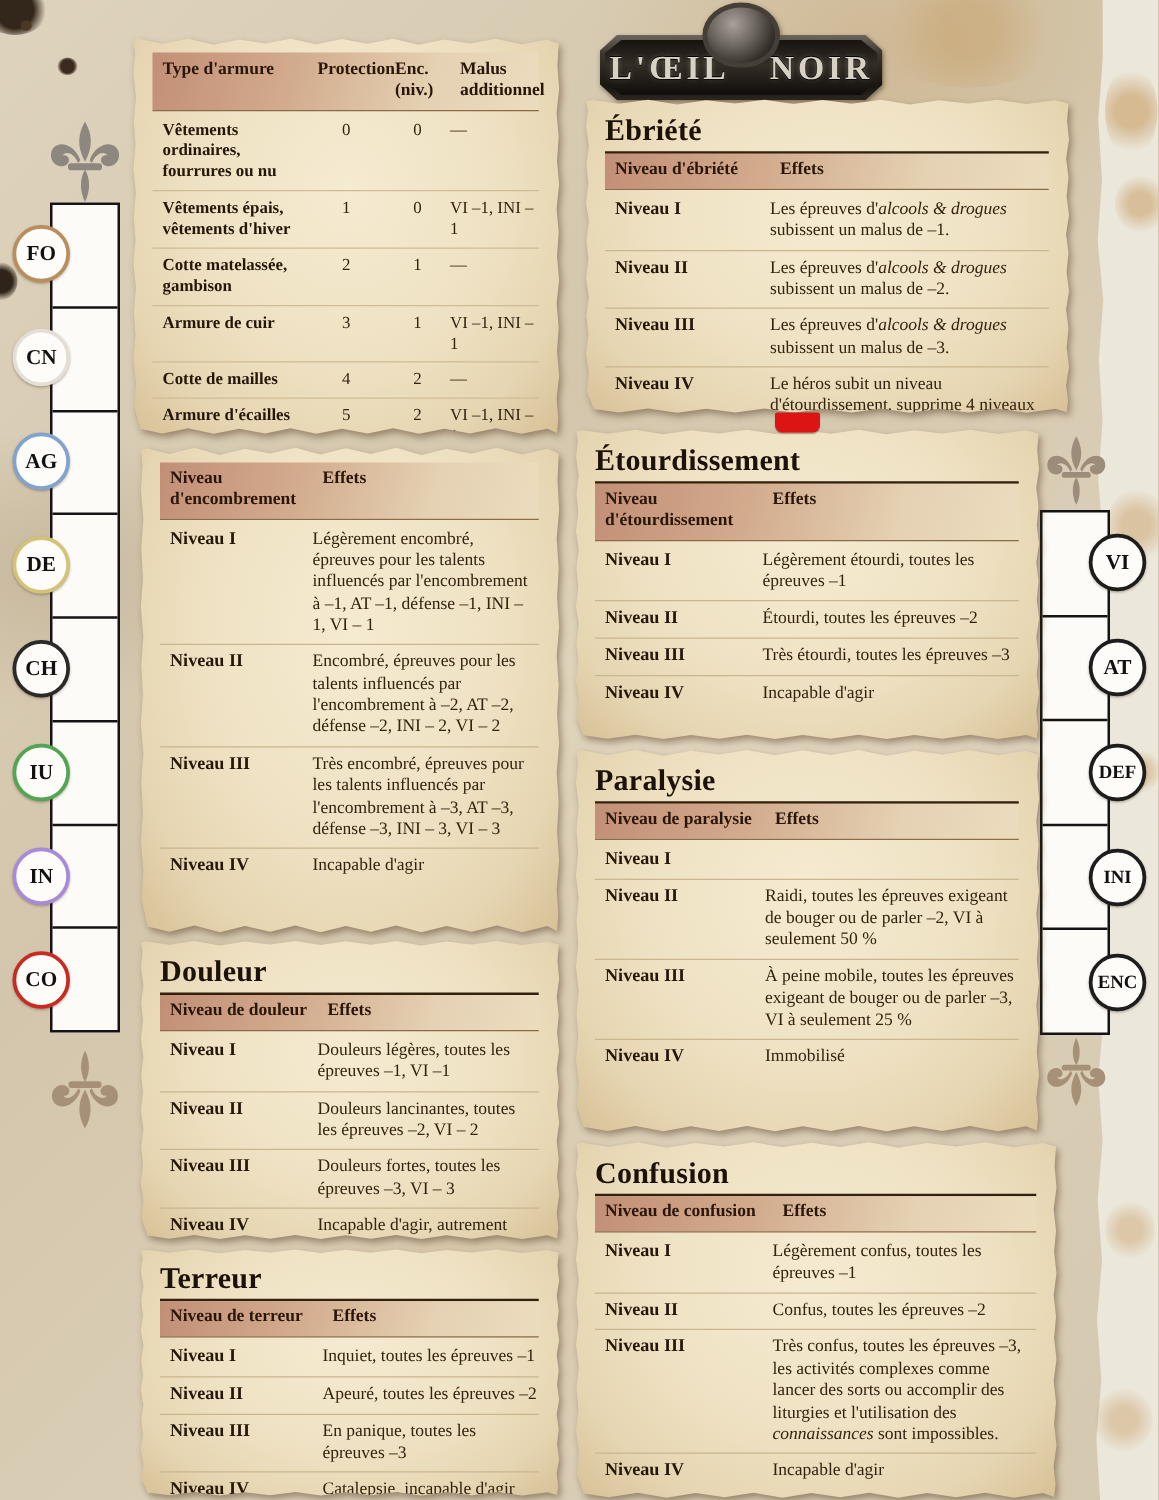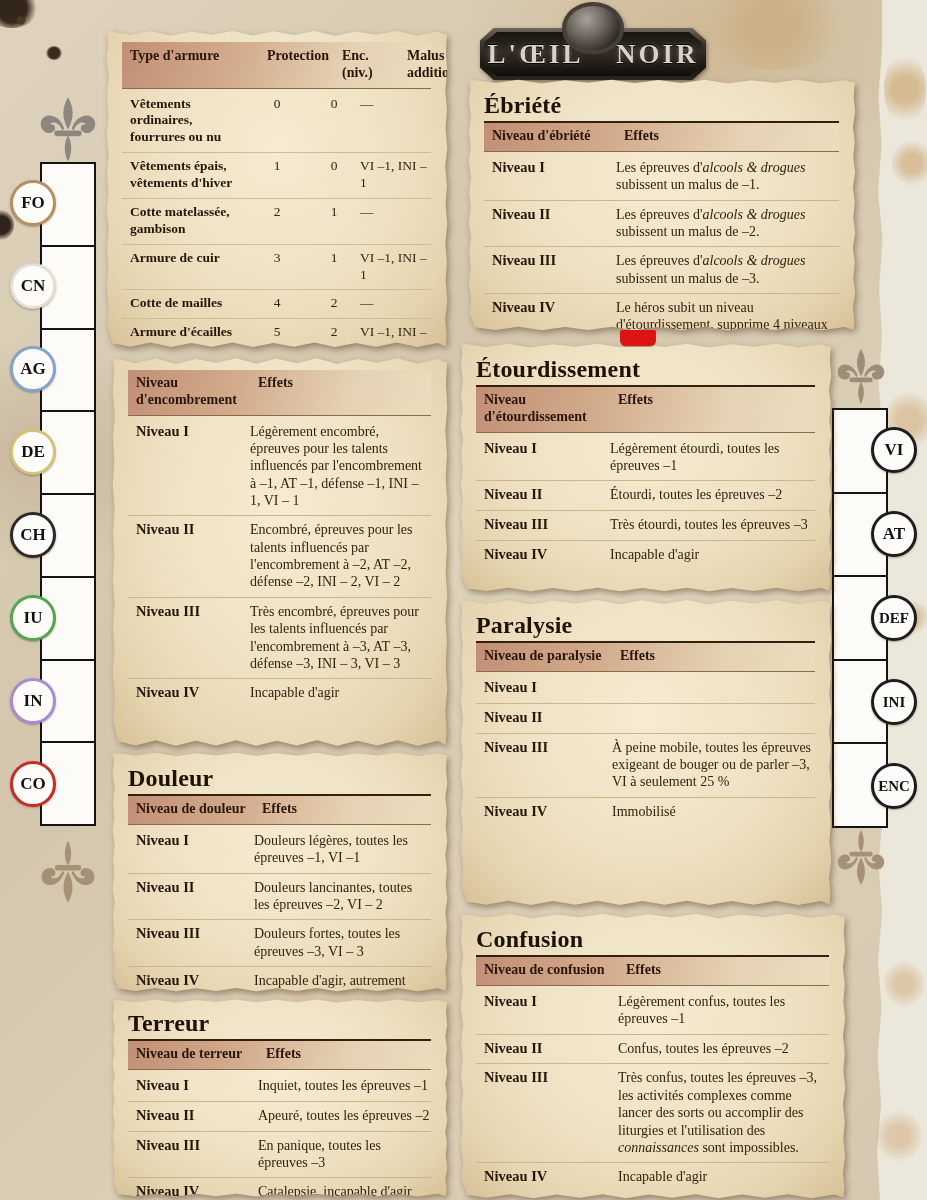--- a/index.html
+++ b/index.html
@@ -32,21 +32,21 @@
   .rows{margin-top:2px;}
   .lvl{font-weight:bold;color:#241708;font-size:14.5px;padding-left:8px;padding-right:6px;}
   .eff{color:#32230f;}
   .it{font-style:italic;}
   
   .agrid{display:grid;grid-template-columns:124px 62px 52px 1fr;}
   .arow{display:grid;grid-template-columns:124px 62px 52px 1fr;font-size:13.5px;line-height:1.25;padding:5px 0 6px 0;}
   .arow + .arow{border-top:1px solid #cfbb94;}
   .arow .c0{font-weight:bold;color:#241708;padding-left:8px;padding-right:4px;}
   .arow .num{text-align:center;}
-  .athead{font-size:14px;padding:6px 4px 6px 0;gap:13px;}
+  .athead{font-size:14px;padding:6px 4px 6px 0;}
   .athead > div{padding-left:8px;}
   
   .logo{position:absolute;left:478px;top:2px;width:230px;height:78px;filter:drop-shadow(1px 2px 2px rgba(40,25,10,.5));}
   .logo-dome{position:absolute;left:84px;top:0;width:62px;height:52px;z-index:2;
     border-radius:50% 50% 48% 48%;border:4px solid #453f38;
     background:radial-gradient(circle at 38% 30%, #a8a199 0%, #6f6961 38%, #36312b 72%, #16130f 100%);}
   .logo-plate{position:absolute;left:2px;top:26px;width:226px;height:52px;z-index:1;
     clip-path:polygon(6% 0,94% 0,100% 24%,100% 76%,94% 100%,6% 100%,0 76%,0 24%);
     background:linear-gradient(180deg,#6d665c 0%,#3b352d 30%,#191510 78%,#2c2721 100%);}
   .logo-plate-inner{position:absolute;inset:4px;display:flex;align-items:center;justify-content:center;
@@ -322,20 +322,21 @@
       <div class="thead" style="grid-template-columns:136px 1fr;">
         <div>Niveau de paralysie</div>
         <div>Effets</div>
       </div>
       <div class="rows">
         <div class="crow">
           <div class="lvl">Niveau I</div>
         </div>
         <div class="crow">
           <div class="lvl">Niveau II</div>
+          <div class="eff"><span>Raidi, toutes les épreuves exigeant de bouger ou de parler –2, VI à seulement 50 %</span><span class="it"></span><span></span></div>
         </div>
         <div class="crow">
           <div class="lvl">Niveau III</div>
           <div class="eff"><span>À peine mobile, toutes les épreuves exigeant de bouger ou de parler –3, VI à seulement 25 %</span><span class="it"></span><span></span></div>
         </div>
         <div class="crow">
           <div class="lvl">Niveau IV</div>
           <div class="eff"><span>Immobilisé</span><span class="it"></span><span></span></div>
         </div>
       </div>

